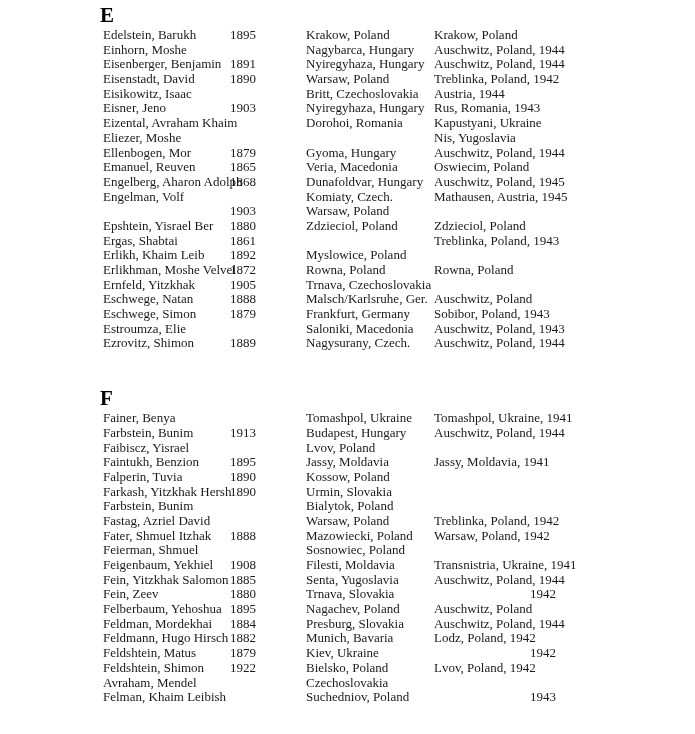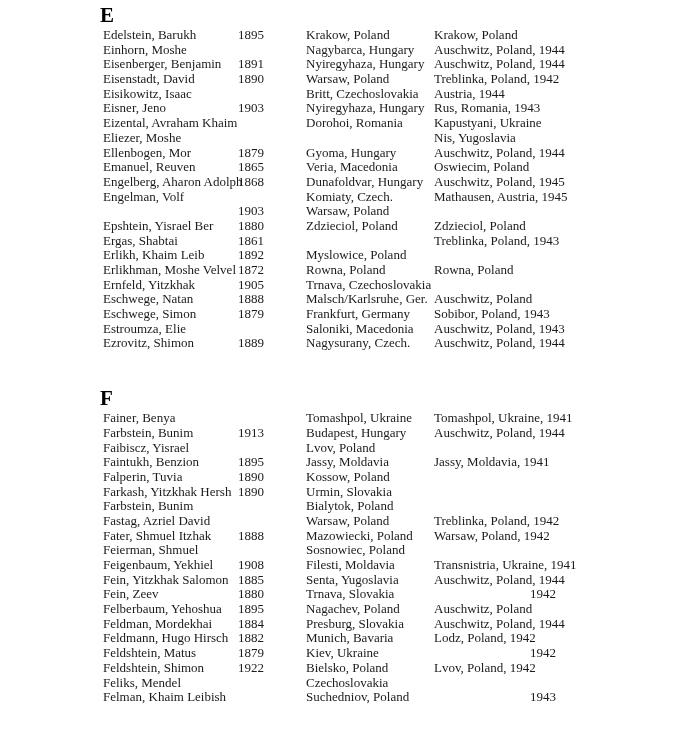--- a/index.html
+++ b/index.html
@@ -47,21 +47,21 @@
     font-size: 13px;
     white-space: nowrap;
   }
   .col-name {
     position: absolute;
     left: 103px;
     top: 0;
   }
   .col-year {
     position: absolute;
-    left: 224px;
+    left: 216px;
     width: 40px;
     top: 0;
     text-align: right;
   }
   .col-birthplace {
     position: absolute;
     left: 306px;
     top: 0;
   }
   .col-deathplace {
@@ -325,21 +325,21 @@
             <span class="col-birthplace">Kiev, Ukraine</span>
             <span class="col-deathplace year-only">1942</span>
           </div>
           <div class="entry">
             <span class="col-name">Feldshtein, Shimon</span>
             <span class="col-year">1922</span>
             <span class="col-birthplace">Bielsko, Poland</span>
             <span class="col-deathplace">Lvov, Poland, 1942</span>
           </div>
           <div class="entry">
-            <span class="col-name">Feliks, Mendel</span>
+            <span class="col-name">Avraham, Mendel</span>
             <span class="col-year"></span>
             <span class="col-birthplace">Czechoslovakia</span>
             <span class="col-deathplace"></span>
           </div>
           <div class="entry">
             <span class="col-name">Felman, Khaim Leibish</span>
             <span class="col-year"></span>
             <span class="col-birthplace">Suchedniov, Poland</span>
             <span class="col-deathplace year-only">1943</span>
           </div>

